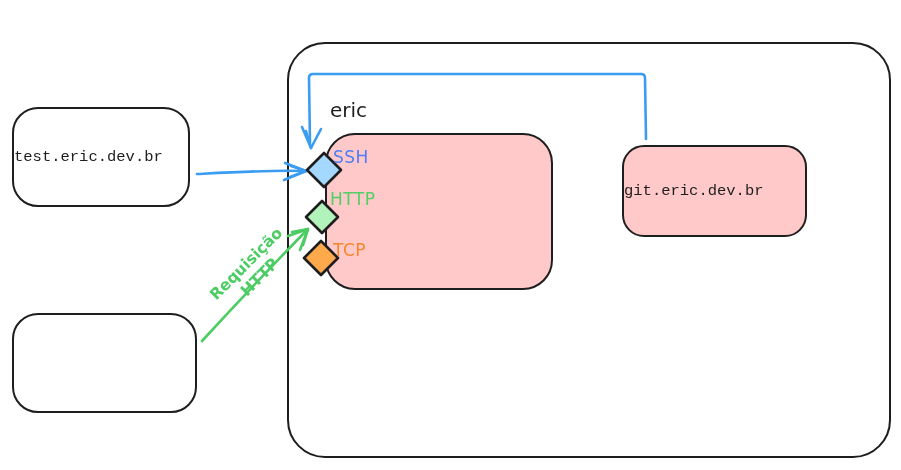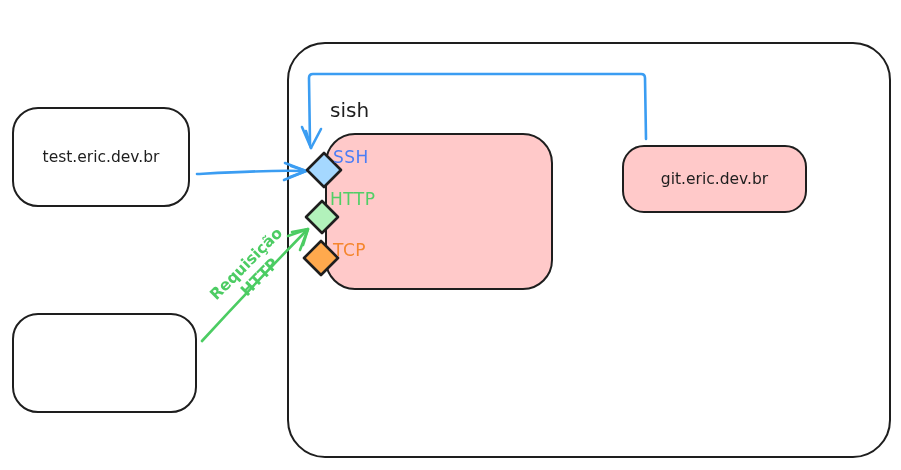--- a/index.html
+++ b/index.html
@@ -23,33 +23,34 @@
     color: var(--stroke, #1e1e1e);
     white-space: nowrap;
   }
   .box {
     position: absolute;
     border: 2.6px solid var(--stroke, #1e1e1e);
     background: #ffffff;
     box-sizing: border-box;
     display: flex;
     align-items: center;
-    justify-content: center;
+    justify-content: flex-start;
+    font-family: Liberation Mono, monospace;
   }
   .box .box-text {
     font-size: 15.5px;
     color: var(--stroke, #1e1e1e);
     white-space: nowrap;
   }
   #raspberry-box { left: 12px; top: 107px; width: 178px; height: 100px; border-radius: 26px; }
   #outro-box    { left: 12px; top: 313px; width: 185px; height: 100px; border-radius: 26px; }
   #host-box     { left: 287px; top: 42px; width: 604px; height: 416px; border-radius: 38px; }
   #sish-box     { left: 325px; top: 133px; width: 228px; height: 157px; border-radius: 30px;
                   background: var(--pink-fill, #ffc9c9); }
-  #git-box      { left: 622px; top: 145px; width: 185px; height: 68px; border-radius: 22px;
+  #git-box      { left: 622px; top: 145px; width: 185px; height: 92px; border-radius: 22px;
                   background: var(--pink-fill, #ffc9c9); }
 
   #raspberry-title { left: 12px;  top: 70px; }
   #outro-title     { left: 12px;  top: 280px; }
   #host-title      { left: 287px; top: 5px; }
   #sish-title      { left: 330px; top: 98px; }
 
   #arrow-layer {
     position: absolute;
     left: 0; top: 0;
@@ -96,21 +97,21 @@
 
   <div class="box" id="raspberry-box">
     <span class="box-text">test.eric.dev.br</span>
   </div>
 
   <div class="box" id="outro-box">
     <span class="box-text"></span>
   </div>
 
 
-  <div class="node-title" id="sish-title">sish</div>
+  <div class="node-title" id="sish-title">eric</div>
   <div class="box" id="sish-box"></div>
 
   <div class="box" id="git-box">
     <span class="box-text">git.eric.dev.br</span>
   </div>
 
   <svg id="arrow-layer" viewBox="0 0 901 470" xmlns="http://www.w3.org/2000/svg">
 
     <g>
       <path class="arrow-blue" d="M197,174 C235,172 270,170 301,171"></path>

